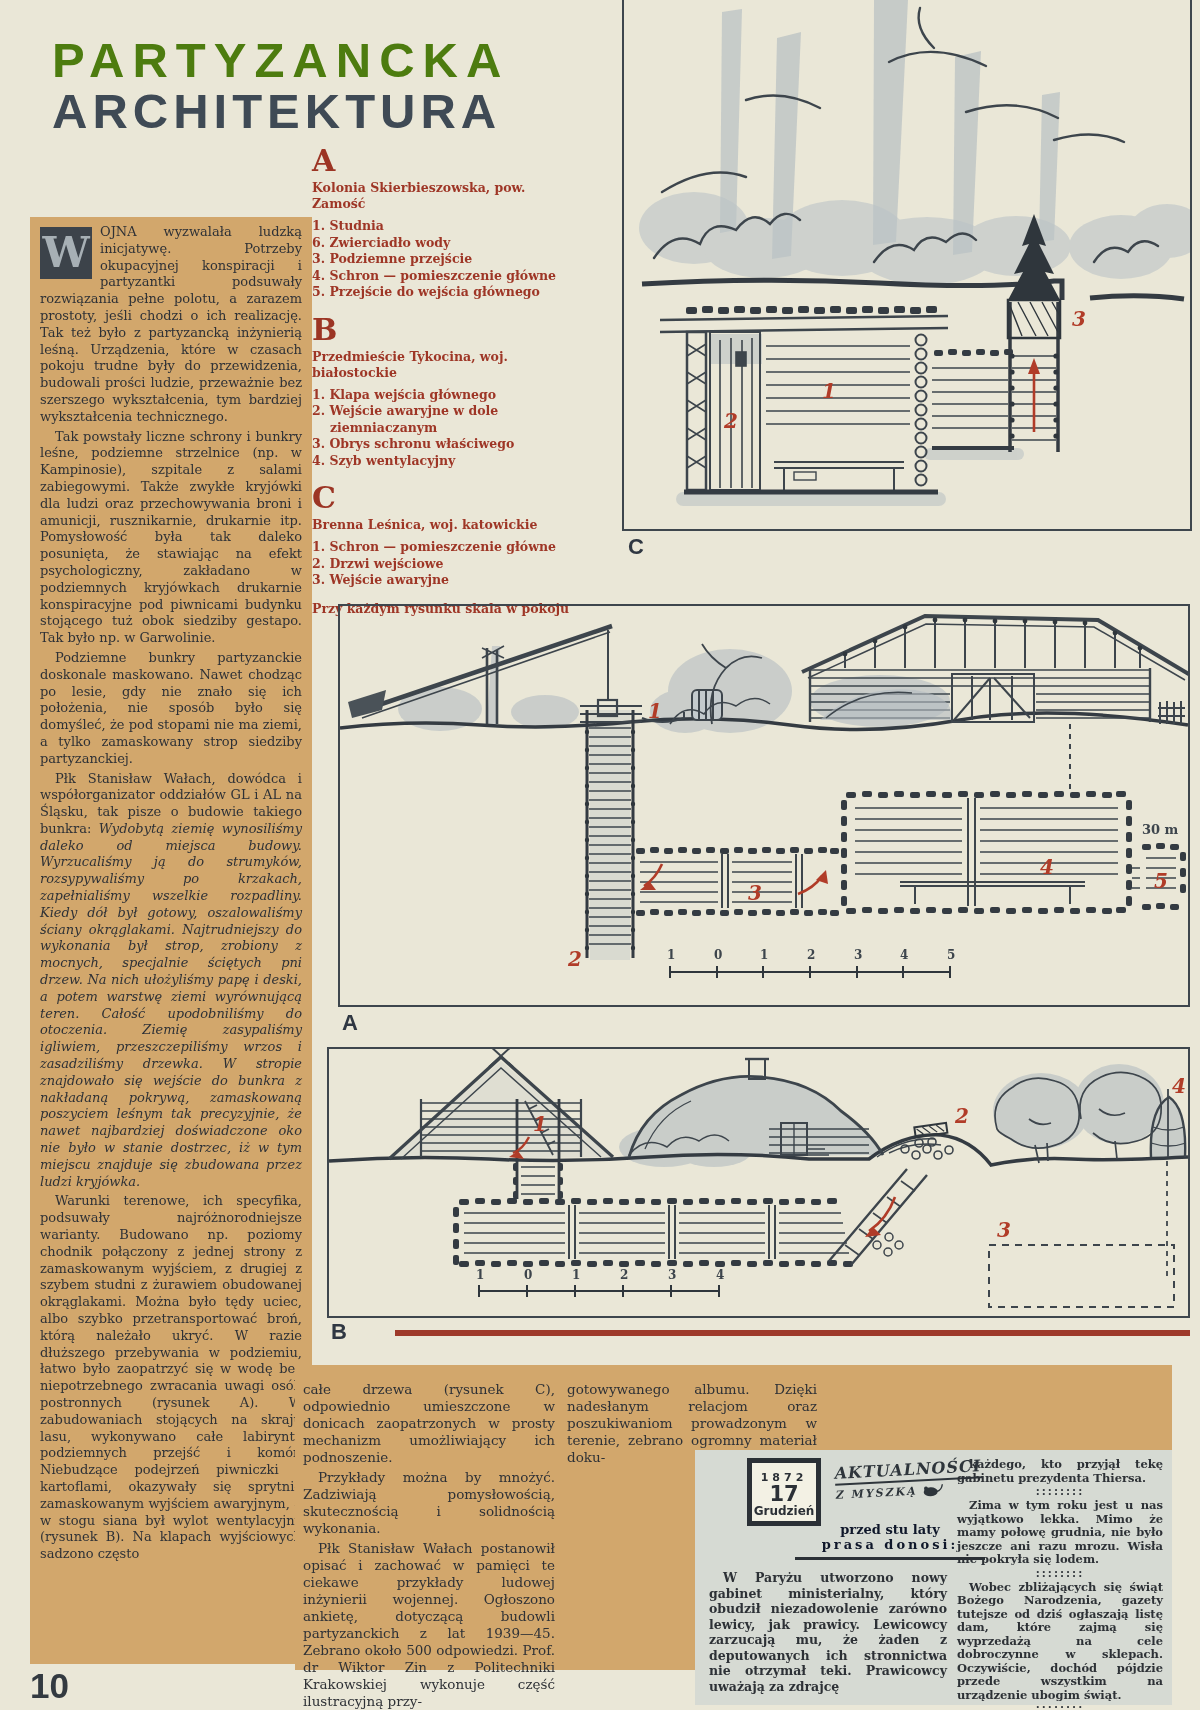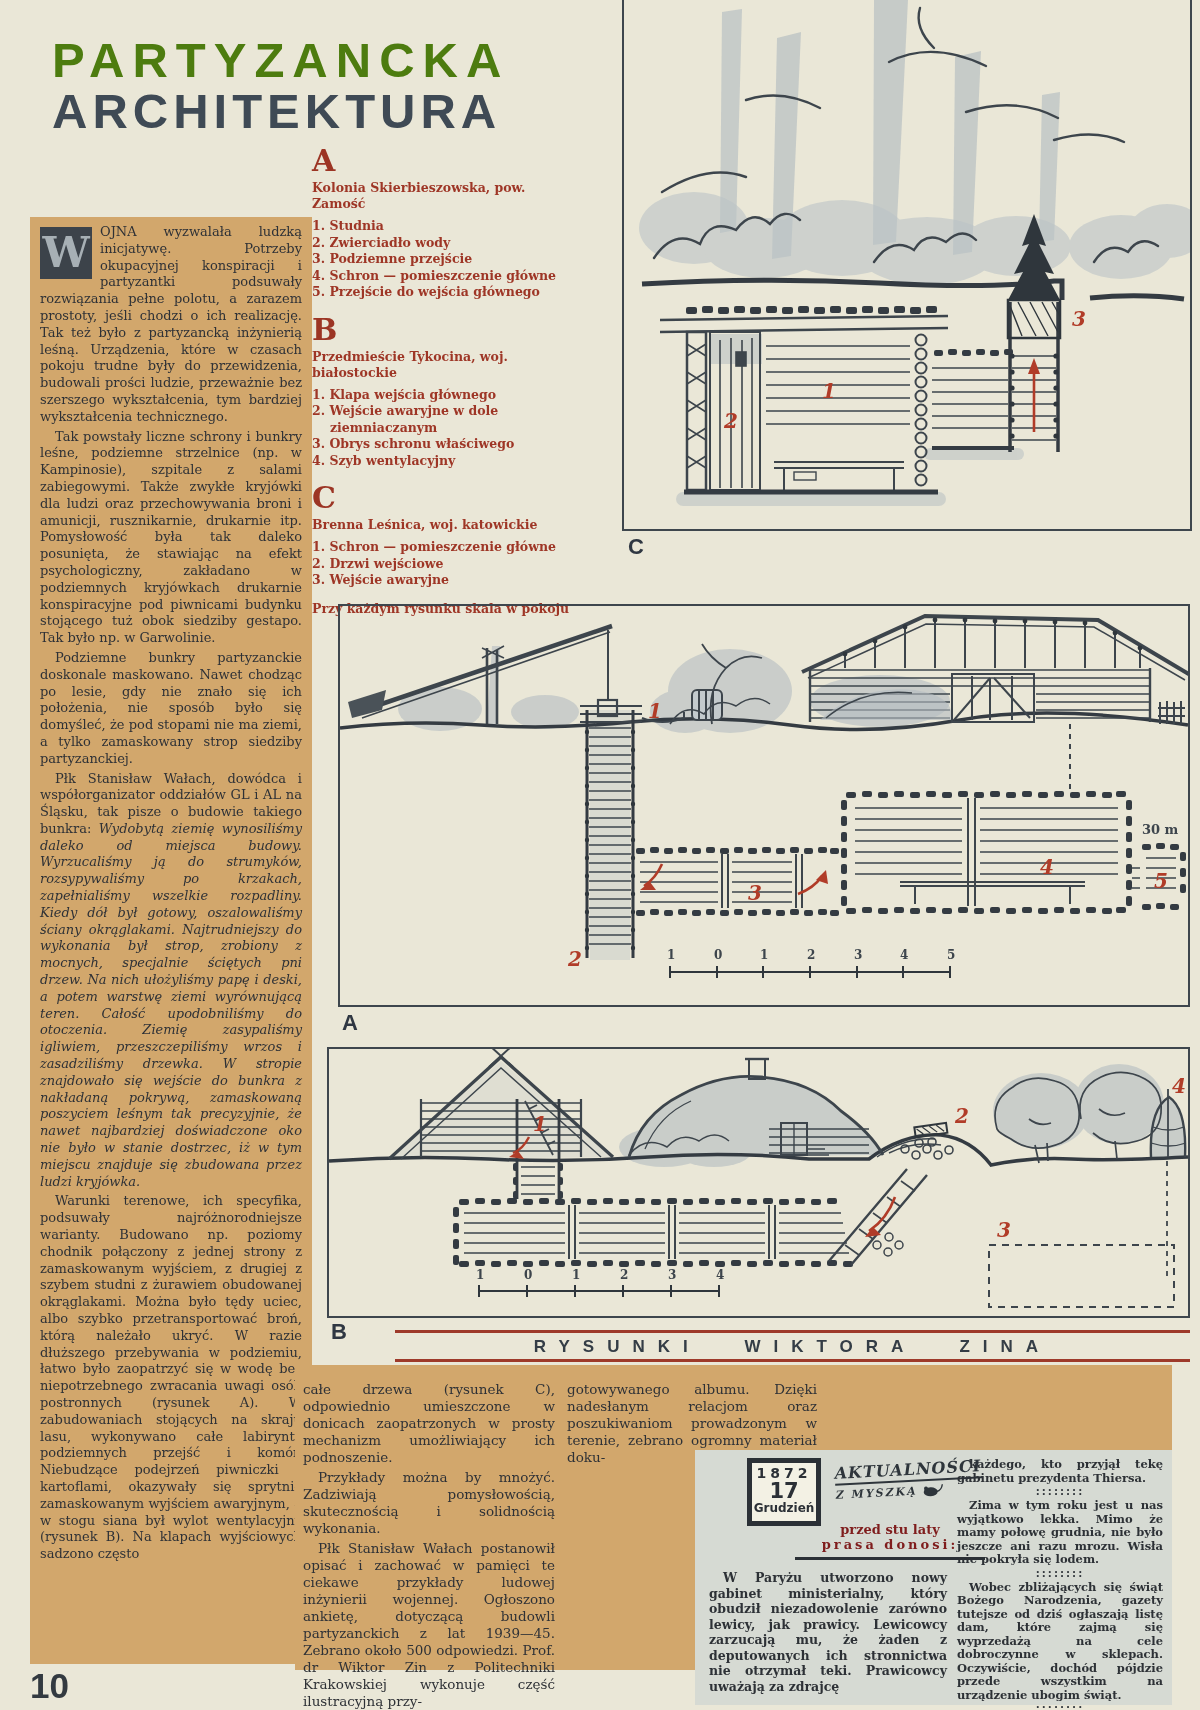--- a/index.html
+++ b/index.html
@@ -62,27 +62,27 @@
   .bcol-1{left:8px;width:252px}
   .bcol-2{left:272px;width:250px}
   .bcol-3{left:534px;width:332px;top:14px}
   .signature{font-weight:bold;text-align:right;font-size:15px;margin-top:8px;padding-right:10px;text-indent:0}
   
   .news-box{left:695px;top:1450px;width:477px;height:255px;background:#d6dad3}
   .calendar{
     left:52px;top:8px;width:64px;height:58px;background:#f3f1e4;
     border:5px solid #2b3036;text-align:center;font-family:"DejaVu Sans",sans-serif;color:#2b3036;
   }
-  .cal-year{font-size:14px;font-weight:bold;letter-spacing:4px;margin-top:2px}
+  .cal-year{font-size:11px;font-weight:bold;letter-spacing:4px;margin-top:8px}
   .cal-day{font-size:21px;font-weight:bold;line-height:20px}
   .cal-month{font-size:12px;font-weight:bold}
   .news-logo{left:140px;top:10px;transform:rotate(-3deg);color:#2e353b;font-style:italic;font-weight:bold}
   .logo-1{font-size:16px;letter-spacing:1px;border-bottom:2px solid #2e353b;display:inline-block;padding-bottom:1px}
   .logo-2{font-size:11px;letter-spacing:2px;margin-top:2px;display:flex;align-items:center;gap:4px}
-  .news-lead{left:100px;top:72px;width:190px;text-align:center;color:#7f1d1d}
+  .news-lead{left:100px;top:72px;width:190px;text-align:center;color:#0f172a}
   .lead-1{font-size:13px;font-weight:bold;line-height:15px}
   .lead-2{font-size:13px;font-weight:bold;letter-spacing:3px;line-height:16px}
   .lead-rule{height:3px;background:#2b3036;margin-top:4px}
   .news-col{color:#2d3136}
   .news-col p{margin:0;text-align:justify;hyphens:auto}
   .news-col-left{left:14px;top:120px;width:238px}
   .news-col-left p{font-size:12.5px;line-height:15.5px;text-indent:14px;font-weight:bold}
   .news-col-right{left:262px;top:8px;width:206px}
   .news-col-right p{font-size:11.5px;line-height:13.5px;text-indent:12px;font-weight:bold}
   .sep{text-align:center;font-weight:bold;font-size:11px;letter-spacing:2px;line-height:10px;margin:2px 0;color:#2b3036}
@@ -104,21 +104,21 @@
   <p>Tak powstały liczne schrony i bunkry leśne, podziemne strzelnice (np. w Kampinosie), szpitale z salami zabiegowymi. Także zwykłe kryjówki dla ludzi oraz przechowywania broni i amunicji, rusznikarnie, drukarnie itp. Pomysłowość była tak daleko posunięta, że stawiając na efekt psychologiczny, zakładano w podziemnych kryjówkach drukarnie konspiracyjne pod piwnicami budynku stojącego tuż obok siedziby gestapo. Tak było np. w Garwolinie.</p>
   <p>Podziemne bunkry partyzanckie doskonale maskowano. Nawet chodząc po lesie, gdy nie znało się ich położenia, nie sposób było się domyśleć, że pod stopami nie ma ziemi, a tylko zamaskowany strop siedziby partyzanckiej.</p>
   <p><span>Płk Stanisław Wałach, dowódca i współorganizator oddziałów GL i AL na Śląsku, tak pisze o budowie takiego bunkra:</span><span class="quote"> Wydobytą ziemię wynosiliśmy daleko od miejsca budowy. Wyrzucaliśmy ją do strumyków, rozsypywaliśmy po krzakach, zapełnialiśmy wszelkie rozpadliny. Kiedy dół był gotowy, oszalowaliśmy ściany okrąglakami. Najtrudniejszy do wykonania był strop, zrobiony z mocnych, specjalnie ściętych pni drzew. Na nich ułożyliśmy papę i deski, a potem warstwę ziemi wyrównującą teren. Całość upodobniliśmy do otoczenia. Ziemię zasypaliśmy igliwiem, przeszczepiliśmy wrzos i zasadziliśmy drzewka. W stropie znajdowało się wejście do bunkra z nakładaną pokrywą, zamaskowaną poszyciem leśnym tak precyzyjnie, że nawet najbardziej doświadczone oko nie było w stanie dostrzec, iż w tym miejscu znajduje się zbudowana przez ludzi kryjówka.</span></p>
   <p>Warunki terenowe, ich specyfika, podsuwały najróżnorodniejsze warianty. Budowano np. poziomy chodnik połączony z jednej strony z zamaskowanym wyjściem, z drugiej z szybem studni z żurawiem obudowanej okrąglakami. Można było tędy uciec, albo szybko przetransportować broń, którą należało ukryć. W razie dłuższego przebywania w podziemiu, łatwo było zaopatrzyć się w wodę bez niepotrzebnego zwracania uwagi osób postronnych (rysunek A). W zabudowaniach stojących na skraju lasu, wykonywano całe labirynty podziemnych przejść i komór. Niebudzące podejrzeń piwniczki z kartoflami, okazywały się sprytnie zamaskowanym wyjściem awaryjnym, a w stogu siana był wylot wentylacyjny (rysunek B). Na klapach wyjściowych sadzono często</p>
 </div>
 
 <div class="abs legend">
   <div class="legend-letter first">A</div>
   <div class="legend-head">Kolonia Skierbieszowska, pow. Zamość</div>
   <div class="legend-item">1. Studnia</div>
-  <div class="legend-item">2. Zwierciadło wody</div>
+  <div class="legend-item">6. Zwierciadło wody</div>
   <div class="legend-item">3. Podziemne przejście</div>
   <div class="legend-item">4. Schron — pomieszczenie główne</div>
   <div class="legend-item">5. Przejście do wejścia głównego</div>
   <div class="legend-letter">B</div>
   <div class="legend-head">Przedmieście Tykocina, woj. białostockie</div>
   <div class="legend-item">1. Klapa wejścia głównego</div>
   <div class="legend-item">2. Wejście awaryjne w dole ziemniaczanym</div>
   <div class="legend-item">3. Obrys schronu właściwego</div>
   <div class="legend-item">4. Szyb wentylacyjny</div>
   <div class="legend-letter">C</div>
@@ -704,21 +704,20 @@
     <text class="scale-num" x="291" y="230">2</text>
     <text class="scale-num" x="339" y="230">3</text>
     <text class="scale-num" x="387" y="230">4</text>
   </g>
 </svg>
 </div>
 <div class="abs fig-letter" style="left:331px;top:1321px">B</div>
 
 <div class="abs caption-wrap">
   <div class="red-rule"></div>
-  <div class="caption-text">RYSUNKI WIKTORA ZINA</div>
   <div class="red-rule"></div>
 </div>
 
 <div class="abs bottom-block">
   <div class="bcol bcol-1">
     <p class="nofirst">całe drzewa (rysunek C), odpowiednio umieszczone w donicach zaopatrzonych w prosty mechanizm umożliwiający ich podnoszenie.</p>
     <p>Przykłady można by mnożyć. Zadziwiają pomysłowością, skutecznością i solidnością wykonania.</p>
     <p>Płk Stanisław Wałach postanowił opisać i zachować w pamięci te ciekawe przykłady ludowej inżynierii wojennej. Ogłoszono ankietę, dotyczącą budowli partyzanckich z lat 1939—45. Zebrano około 500 odpowiedzi. Prof. dr Wiktor Zin z Politechniki Krakowskiej wykonuje część ilustracyjną przy-</p>
   </div>
   <div class="bcol bcol-2">

